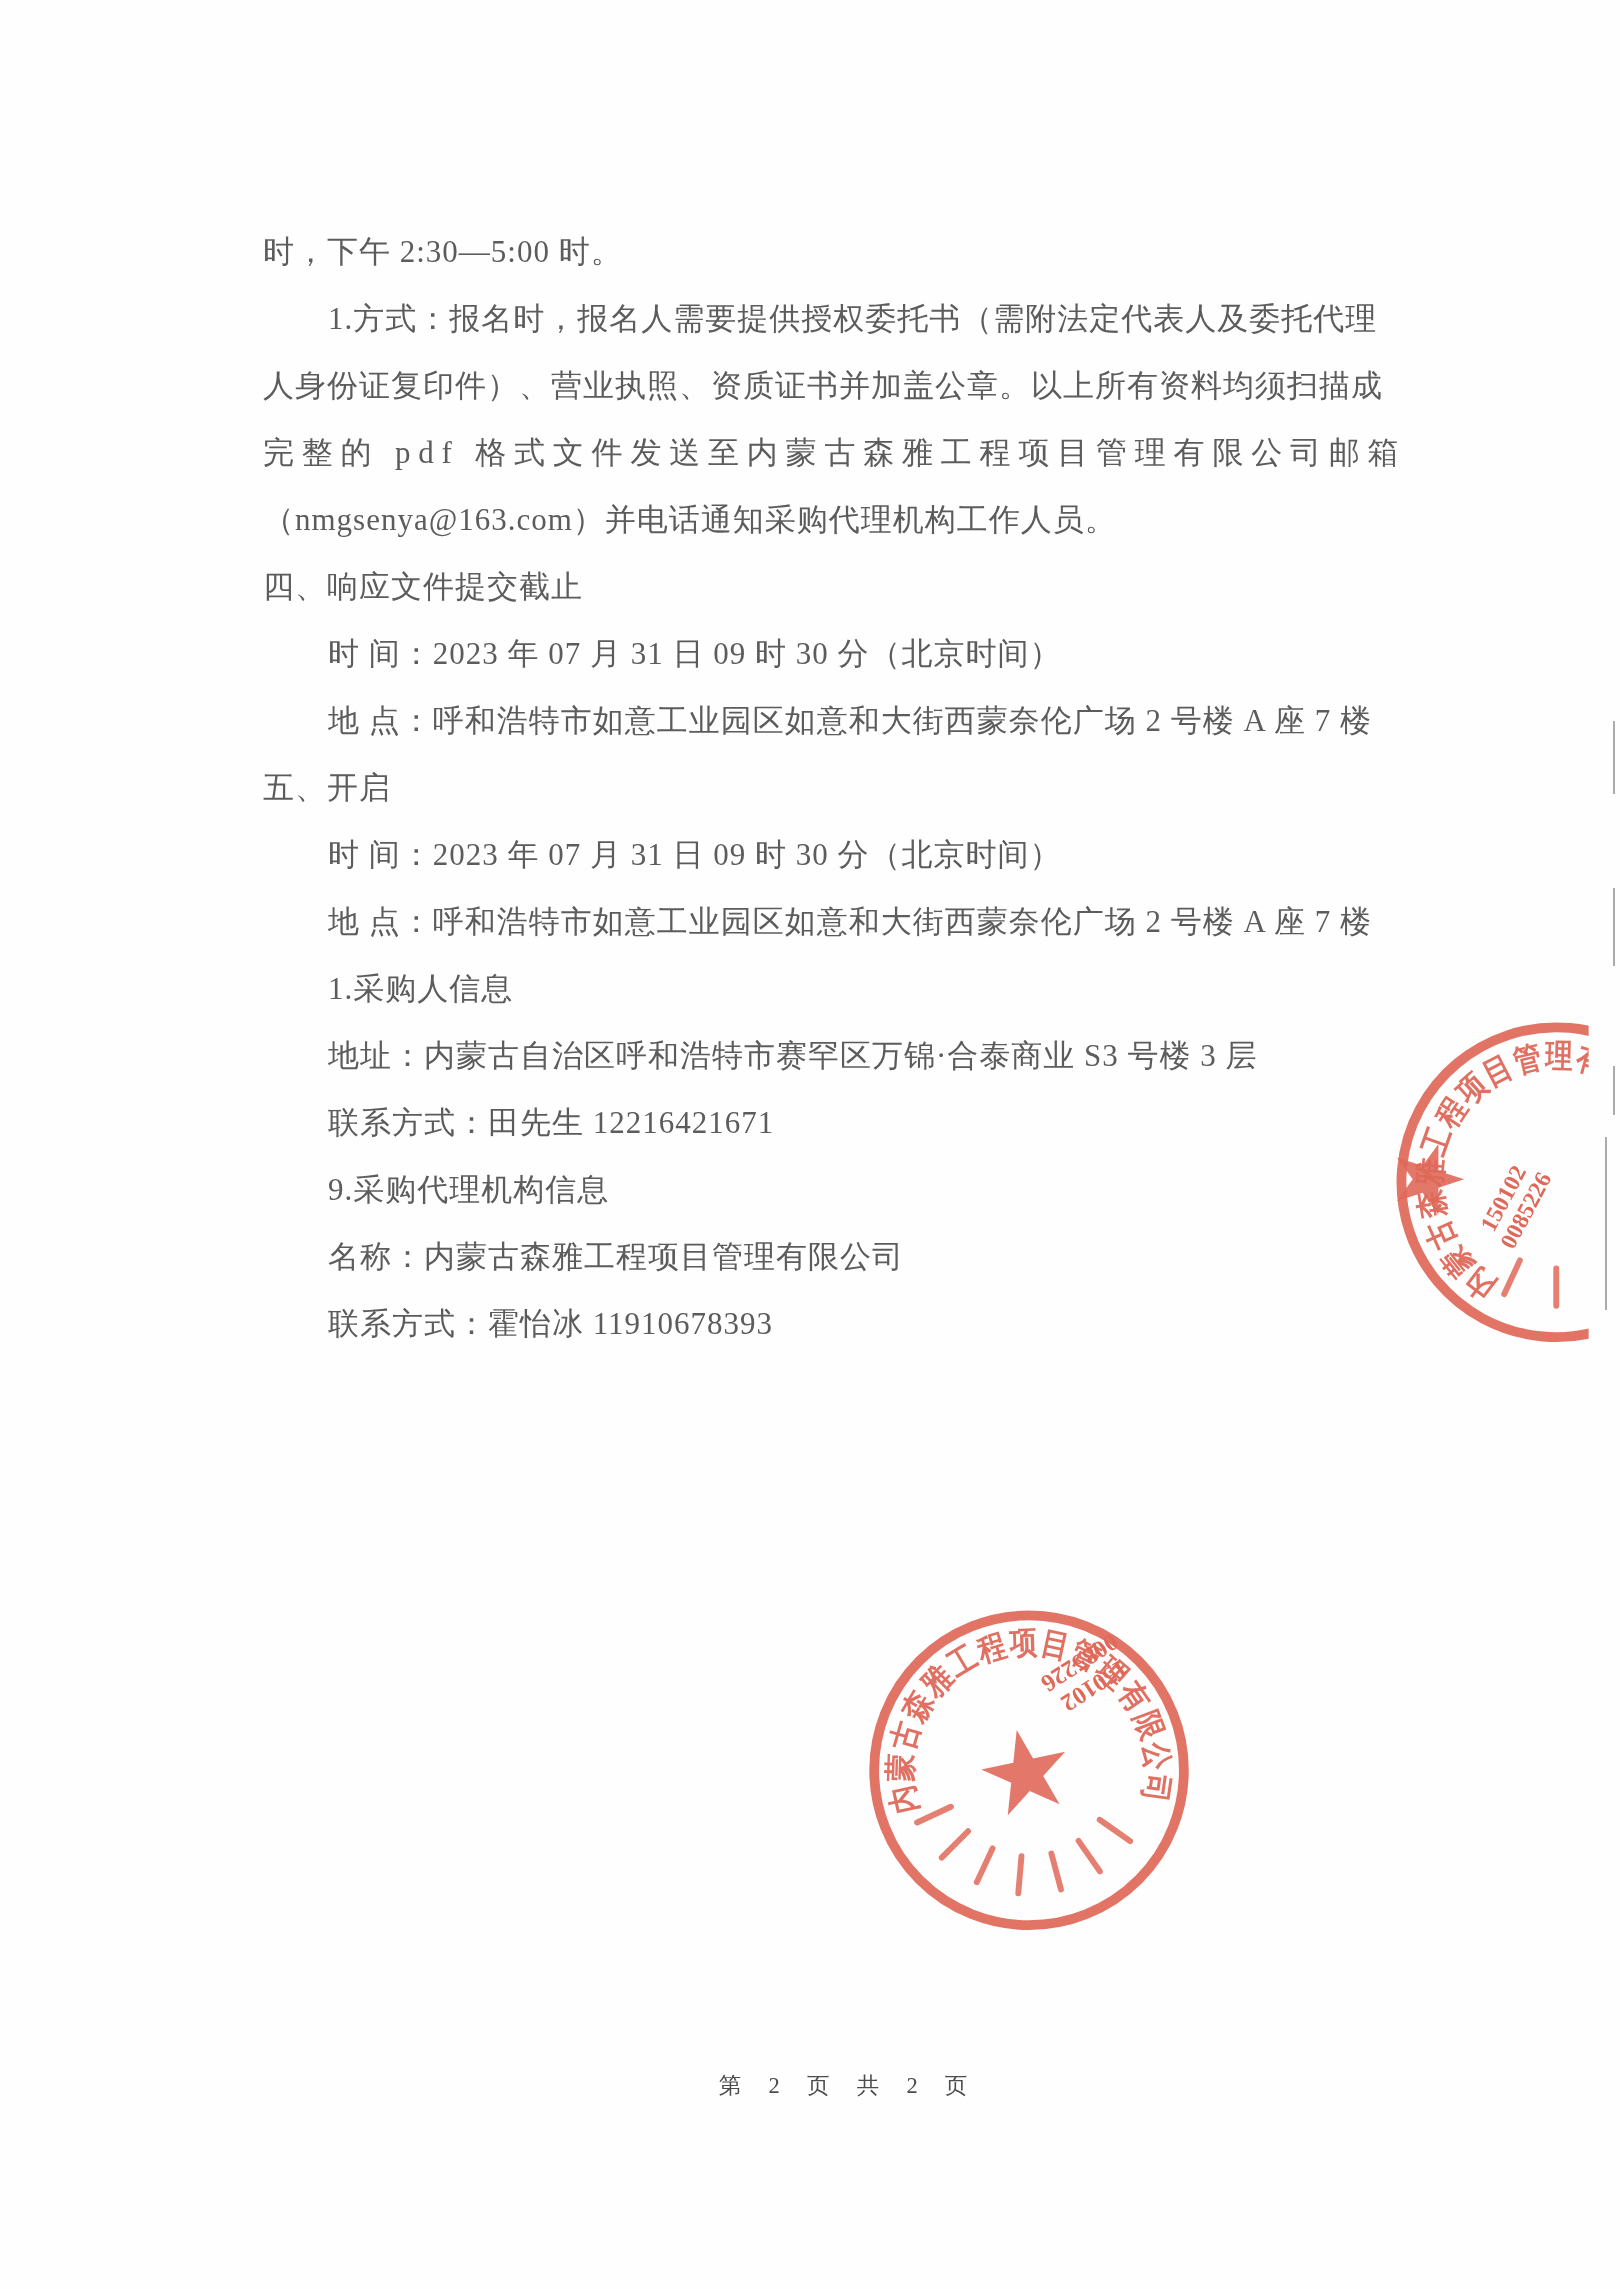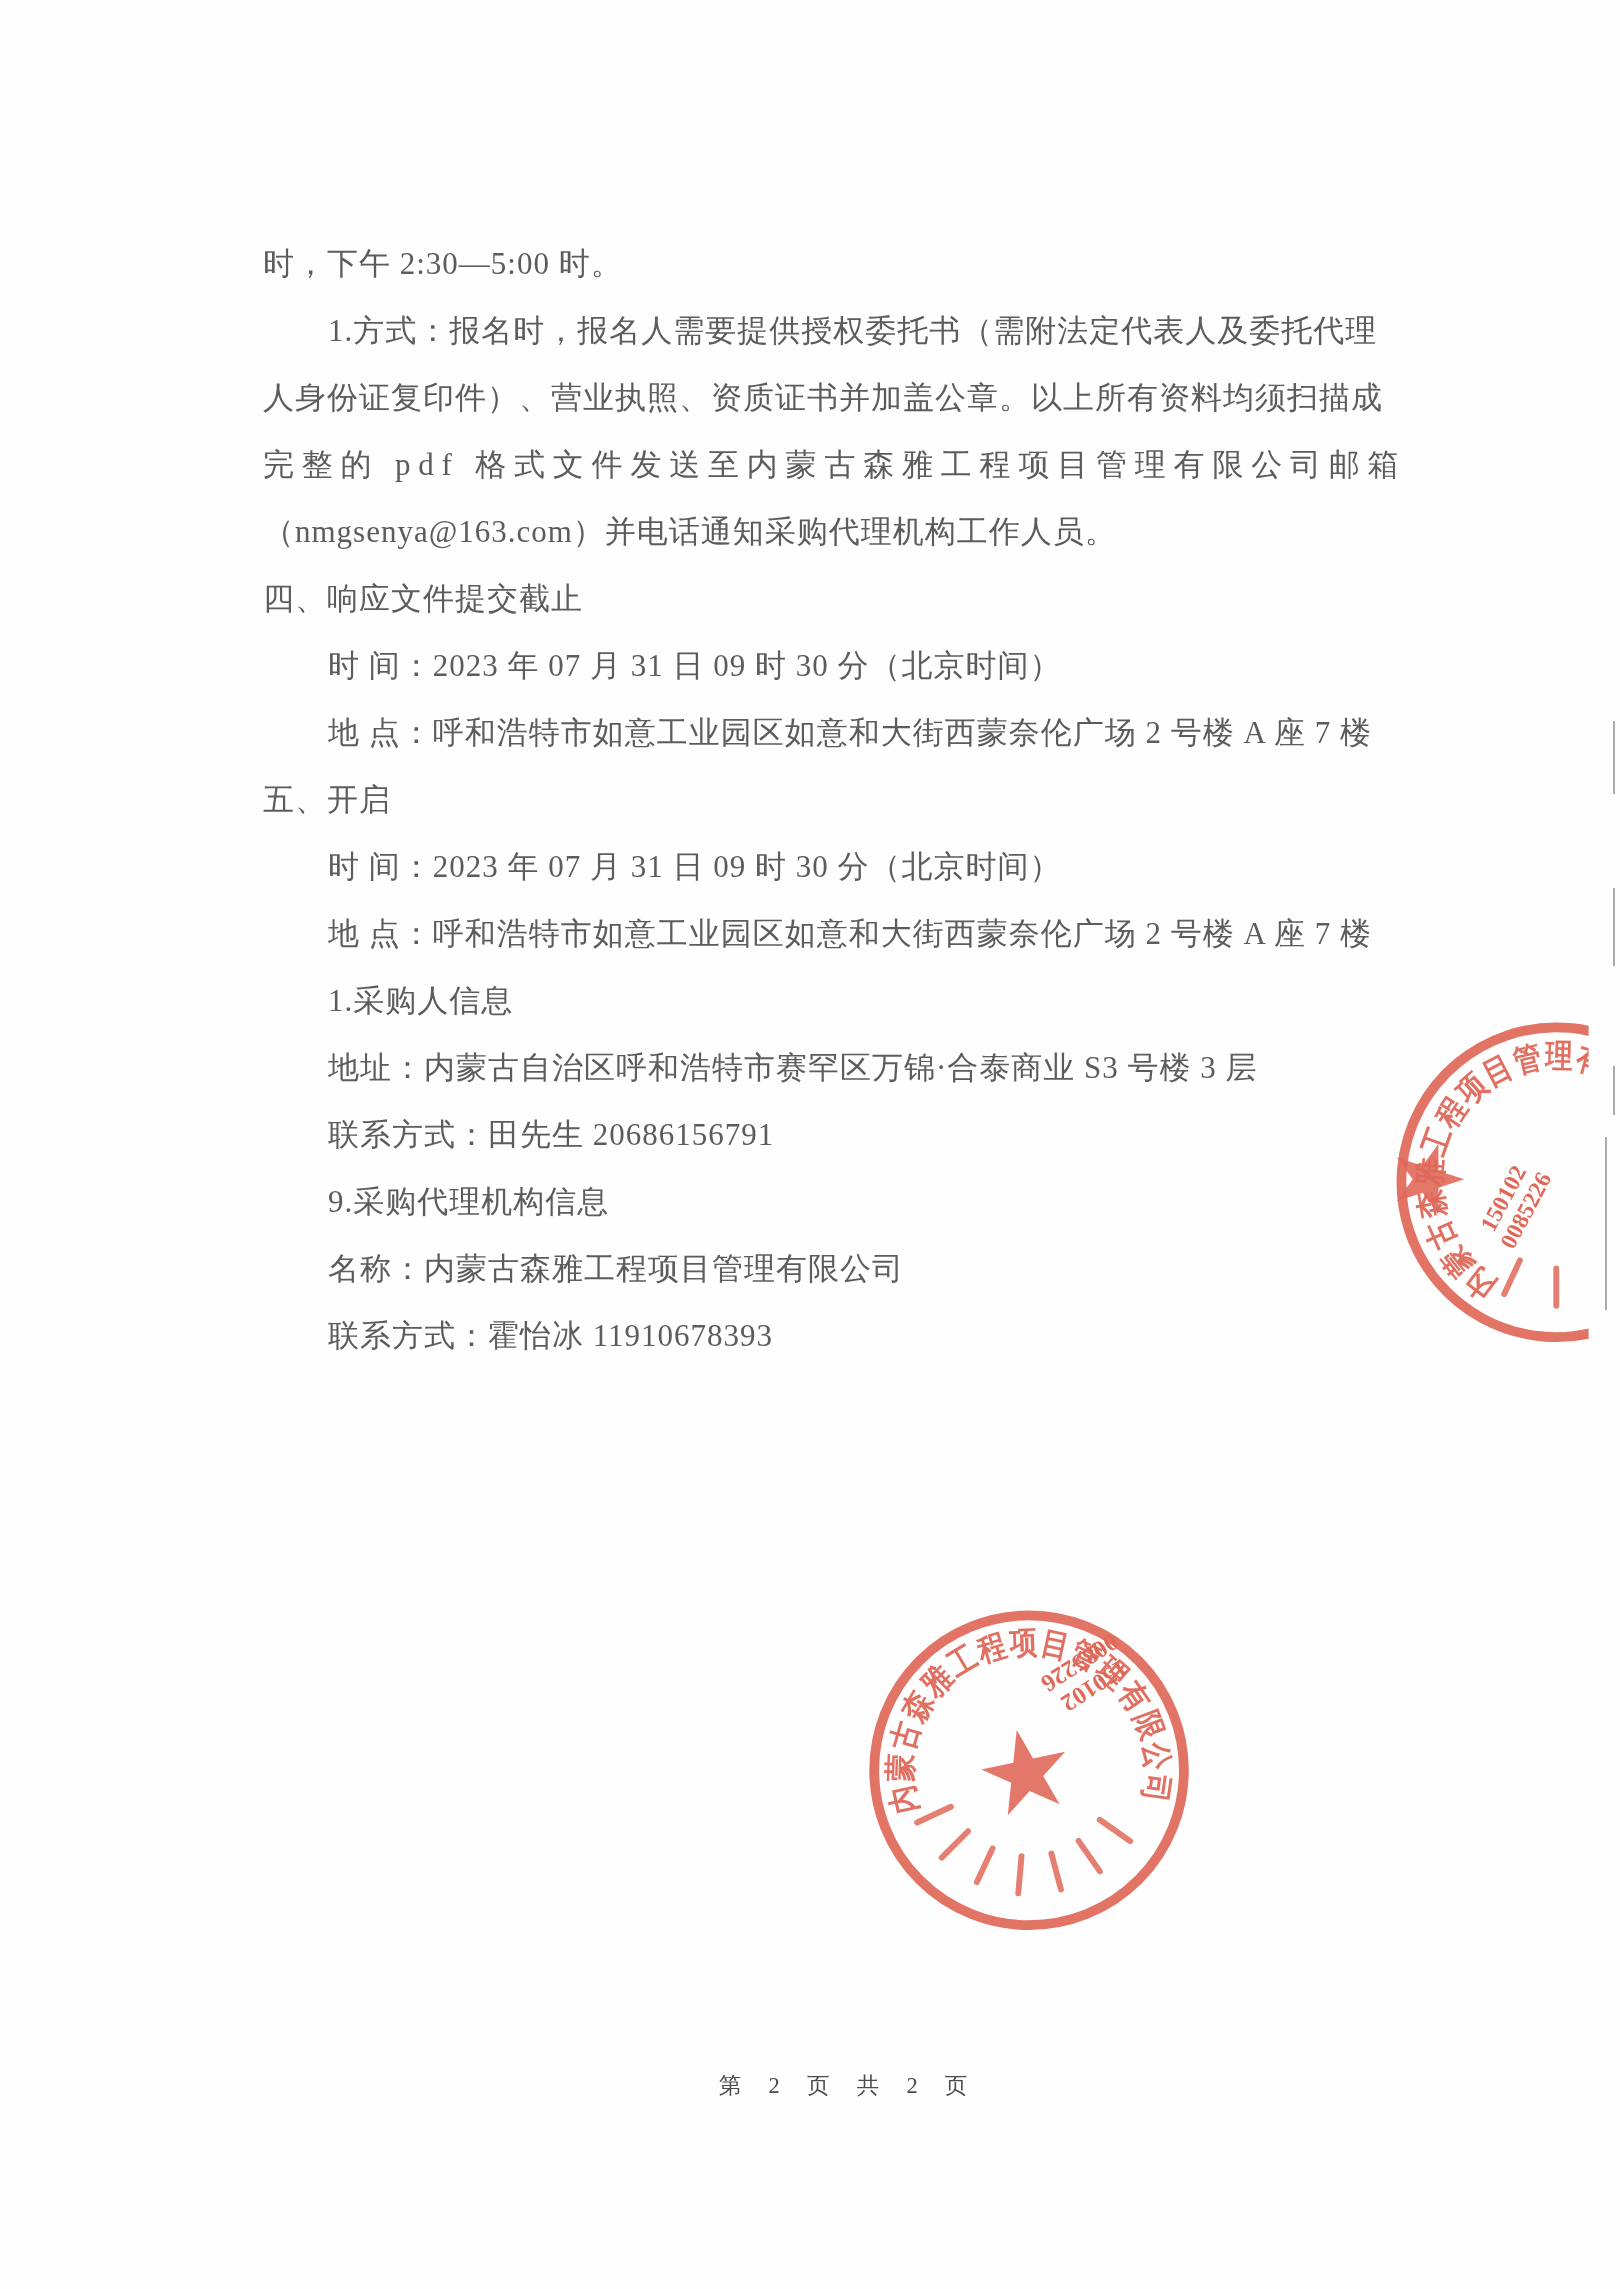--- a/index.html
+++ b/index.html
@@ -5,21 +5,21 @@
   html,body{margin:0;padding:0;}
   body{
     width:1620px;height:2290px;
     position:relative;
     background:#fefefe;
     overflow:hidden;
     font-family:"Liberation Serif","DejaVu Serif",serif;
   }
   .page{position:absolute;inset:0;}
   .doc-body{
-    position:absolute;left:263px;top:230px;width:1095px;
+    position:absolute;left:263px;top:218px;width:1095px;
     font-size:31px;line-height:67px;color:#5c5c5c;
     letter-spacing:1px;
   }
   .doc-line{white-space:nowrap;}
   .doc-line.indent{padding-left:65px;}
   .doc-line.spread{letter-spacing:7.8px;}
   .signature{
     position:absolute;left:580px;top:1711px;
     font-size:33px;color:#3d3d3d;line-height:1;
   }
@@ -46,21 +46,21 @@
     <div class="doc-line spread">完整的 pdf 格式文件发送至内蒙古森雅工程项目管理有限公司邮箱</div>
     <div class="doc-line">（nmgsenya@163.com）并电话通知采购代理机构工作人员。</div>
     <div class="doc-line">四、响应文件提交截止</div>
     <div class="doc-line indent">时 间：2023 年 07 月 31 日 09 时 30 分（北京时间）</div>
     <div class="doc-line indent">地 点：呼和浩特市如意工业园区如意和大街西蒙奈伦广场 2 号楼 A 座 7 楼</div>
     <div class="doc-line">五、开启</div>
     <div class="doc-line indent">时 间：2023 年 07 月 31 日 09 时 30 分（北京时间）</div>
     <div class="doc-line indent">地 点：呼和浩特市如意工业园区如意和大街西蒙奈伦广场 2 号楼 A 座 7 楼</div>
     <div class="doc-line indent">1.采购人信息</div>
     <div class="doc-line indent">地址：内蒙古自治区呼和浩特市赛罕区万锦·合泰商业 S3 号楼 3 层</div>
-    <div class="doc-line indent">联系方式：田先生 20686156791</div>
+    <div class="doc-line indent">联系方式：田先生 12216421671</div>
     <div class="doc-line indent">9.采购代理机构信息</div>
     <div class="doc-line indent">名称：内蒙古森雅工程项目管理有限公司</div>
     <div class="doc-line indent">联系方式：霍怡冰 11910678393</div>
   </div>
 
 
   <div class="footer">第 2 页 共 2 页</div>
 
   <div class="edge-mark" style="left:1613px;top:721px;height:73px;"></div>
   <div class="edge-mark" style="left:1613px;top:888px;height:78px;"></div>

